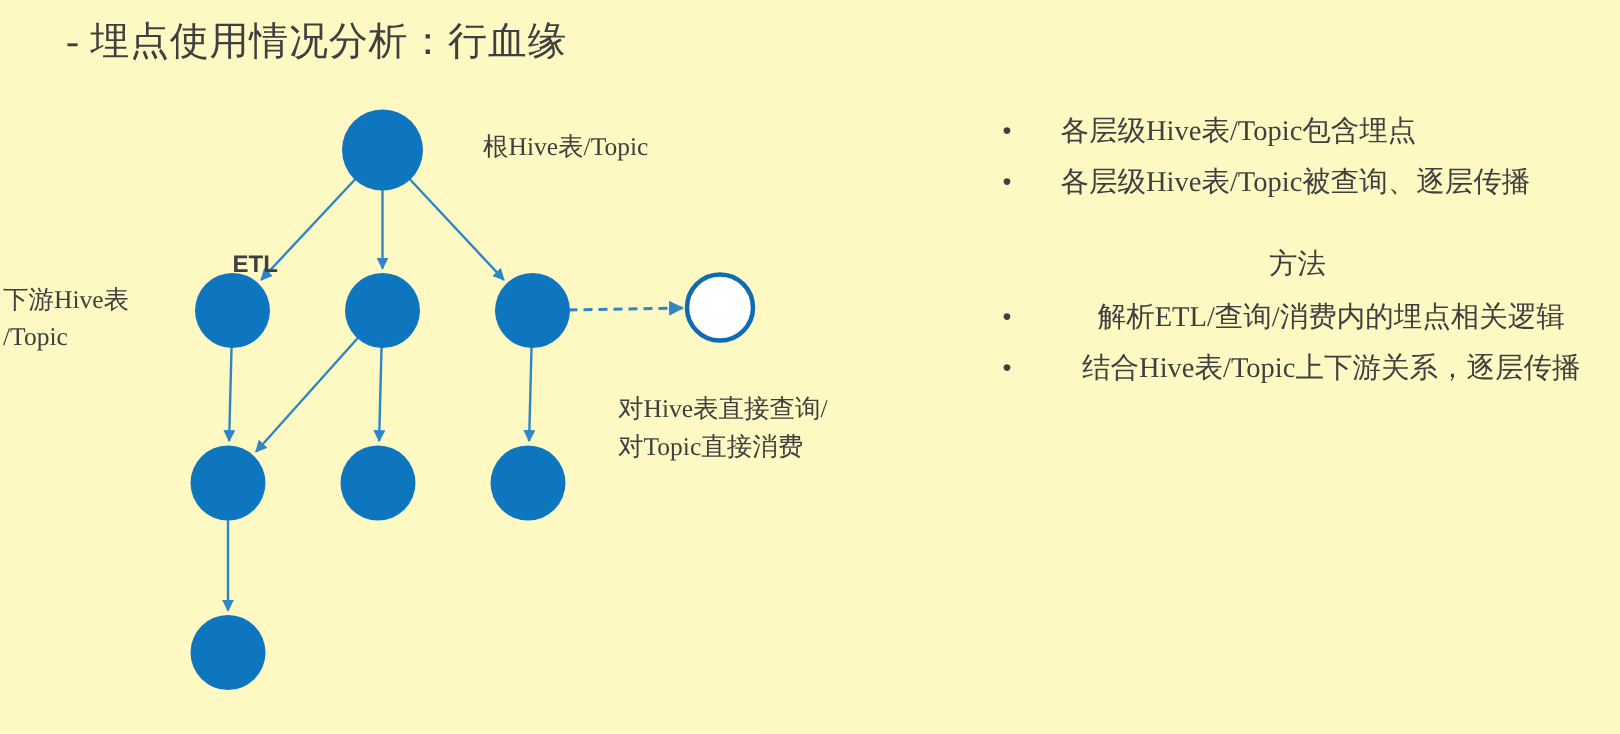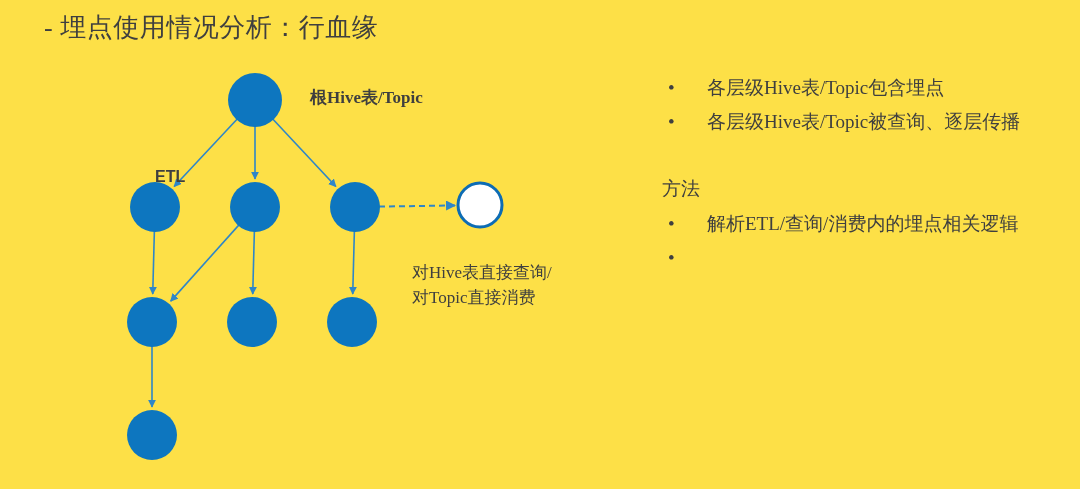--- a/index.html
+++ b/index.html
@@ -14,21 +14,21 @@
     overflow: hidden;
     font-family: "Liberation Serif", "DejaVu Serif", serif;
     color: #404040;
     position: relative;
   }
   #slide {
     position: absolute;
     inset: 0;
     width: 1080px;
     height: 489px;
-    background: #fde047;
+    background: #fef9c3;
   }
 
   
   #slide-title {
     position: absolute;
     left: 44px;
     top: 11px;
     font-size: 26px;
     line-height: 34px;
     letter-spacing: 0.5px;
@@ -52,21 +52,21 @@
   }
 
   .diagram-label {
     position: absolute;
     font-family: "Liberation Serif", "DejaVu Serif", serif;
     color: #3f3f3f;
     font-size: 17px;
     line-height: 25px;
     white-space: pre;
   }
-  #label-root          { left: 310px; top: 30px; font-weight: bold; }
+  #label-root          { left: 322px; top: 30px; }
   #label-etl           { left: 155px; top: 69px; font-family: "Liberation Sans", sans-serif; font-weight: 700; font-size: 16px; color: #3f3f3f; margin-top: 40px; }
   #label-downstream    { left: 2px;   top: 132px; }
   #label-direct-access { left: 412px; top: 181px; margin-top: 24px; }
 
   
   #text-panel {
     position: absolute;
     left: 662px;
     top: 72px;
     width: 406px;
@@ -94,21 +94,21 @@
     font-family: "Liberation Serif", "DejaVu Serif", serif;
   }
   .bullet-dot {
     position: absolute;
     left: 6px;
     top: 0;
     font-size: 19px;
     line-height: 32px;
     color: #3f3f3f;
   }
-  #section-method { margin-top: 36px; }
+  #section-method { margin-top: 24px; text-align: center; }
 </style>
 </head>
 <body>
 
 <div id="slide">
 
   <div id="slide-title">- 埋点使用情况分析：行血缘</div>
 
   <div id="diagram-panel">
     <svg id="diagram-svg" width="640" height="434" viewBox="0 0 640 434">
@@ -138,20 +138,22 @@
           <circle cx="252" cy="267" r="25" fill="#0d76bf" stroke="none"></circle>
           <circle cx="352" cy="267" r="25" fill="#0d76bf" stroke="none"></circle>
           <circle cx="152" cy="380" r="25" fill="#0d76bf" stroke="none"></circle>
         </g>
     </svg>
 
     <div class="diagram-label" id="label-root">根Hive表/Topic</div>
 
     <div class="diagram-label" id="label-etl">ETL</div>
 
+    <div class="diagram-label" id="label-downstream">下游Hive表
+/Topic</div>
 
     <div class="diagram-label" id="label-direct-access">对Hive表直接查询/
 对Topic直接消费</div>
   </div>
 
   <div id="text-panel">
 
     <div class="section" id="section-goal">
       <ul class="bullet-list">
         <li class="bullet-item">
@@ -167,18 +169,19 @@
 
     <div class="section" id="section-method">
       <div class="section-heading">方法</div>
       <ul class="bullet-list">
         <li class="bullet-item">
           <span class="bullet-dot">•</span>
           <span>解析ETL/查询/消费内的埋点相关逻辑</span>
         </li>
         <li class="bullet-item">
           <span class="bullet-dot">•</span>
+          <span>结合Hive表/Topic上下游关系，逐层传播</span>
         </li>
       </ul>
     </div>
 
   </div>
 </div>
 
 </body></html>

